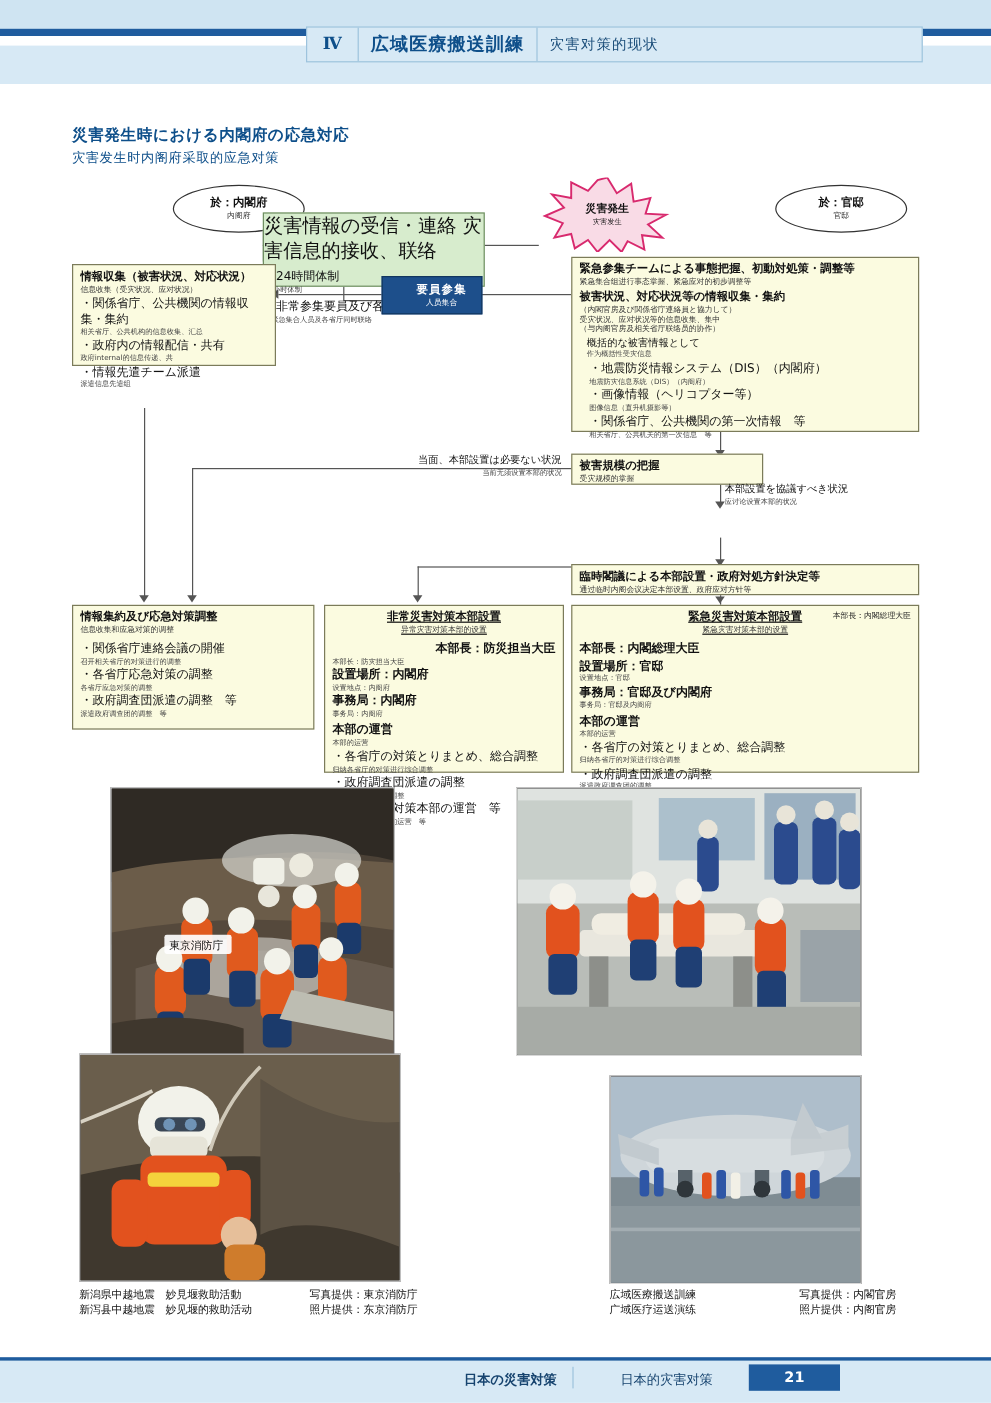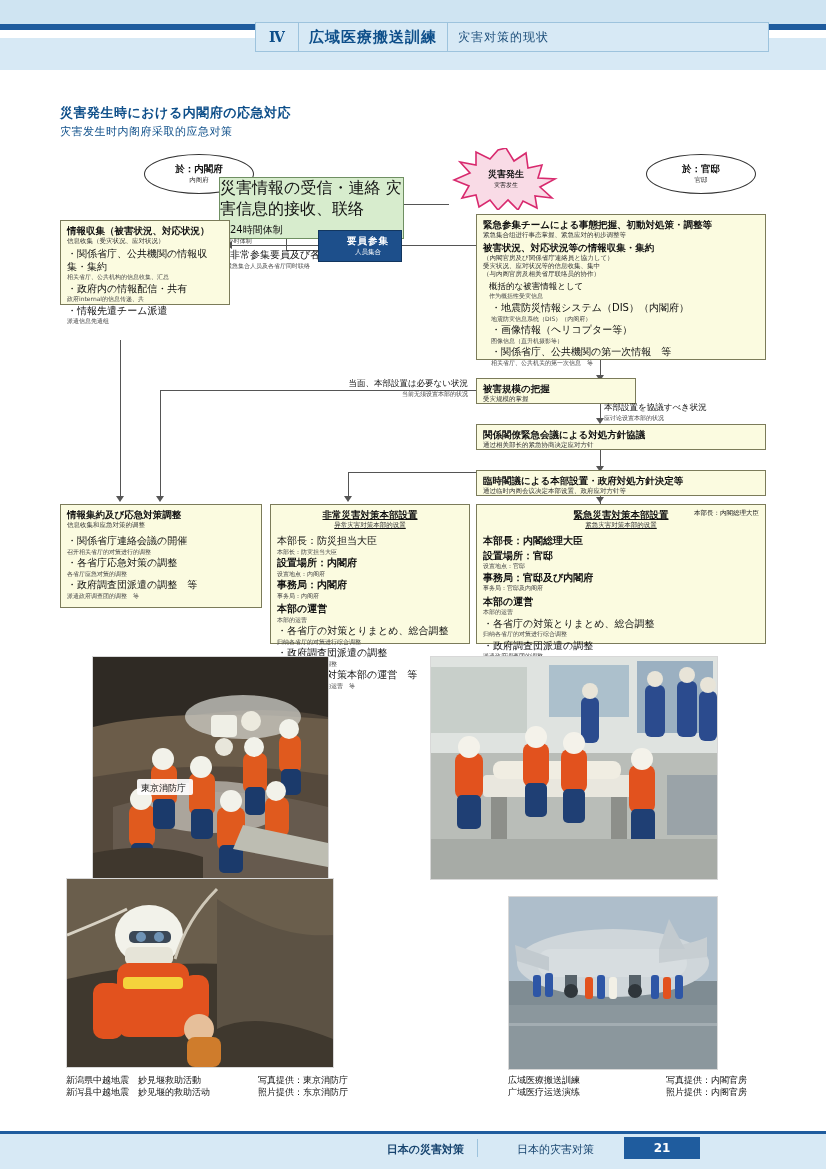--- a/index.html
+++ b/index.html
@@ -289,26 +289,20 @@
     <div style="position:absolute;left:228px;top:238px;width:240px;text-align:right;">
       <div style="font-size:8.5px;">当面、本部設置は必要ない状況</div>
       <div style="font-size:6px;color:#444;">当前无须设置本部的状况</div>
     </div>
 
     <div style="position:absolute;left:604px;top:262px;width:170px;">
       <div style="font-size:8.5px;">本部設置を協議すべき状況</div>
       <div style="font-size:6px;color:#444;">应讨论设置本部的状况</div>
     </div>
 
-    <div class="box" style="left:476px;top:284px;width:290px;height:26px;">
-      <div class="pad">
-        <span class="t-jp">関係閣僚緊急会議による対処方針協議</span>
-        <span class="t-cn">通过相关部长的紧急协商决定应对方针</span>
-      </div>
-    </div>
 
     <div class="box" style="left:476px;top:330px;width:290px;height:26px;">
       <div class="pad">
         <span class="t-jp">臨時閣議による本部設置・政府対処方針決定等</span>
         <span class="t-cn">通过临时内阁会议决定本部设置、政府应对方针等</span>
       </div>
     </div>
 
     <div class="box" style="left:60px;top:364px;width:202px;height:104px;">
       <div class="pad">
@@ -332,21 +326,21 @@
     </div>
 
     <div class="box" style="left:270px;top:364px;width:200px;height:140px;">
       <div class="pad">
         <div class="center">
           <span class="t-jp">非常災害対策本部設置</span>
           <span class="t-cn">异常灾害对策本部的设置</span>
         </div>
         <div class="lines" style="margin-top:6px;">
           <div class="li">
-            <span class="jp" style="font-weight:normal;">本部長：防災担当大臣</span>
+            <span class="jp" style="font-weight:bold;text-align:right;">本部長：防災担当大臣</span>
             <span class="cn">本部长：防灾担当大臣</span>
           </div>
           <div class="li">
             <span class="jp" style="font-weight:bold;">設置場所：内閣府</span>
             <span class="cn">设置地点：内阁府</span>
           </div>
           <div class="li">
             <span class="jp" style="font-weight:bold;">事務局：内閣府</span>
             <span class="cn">事务局：内阁府</span>
           </div>

